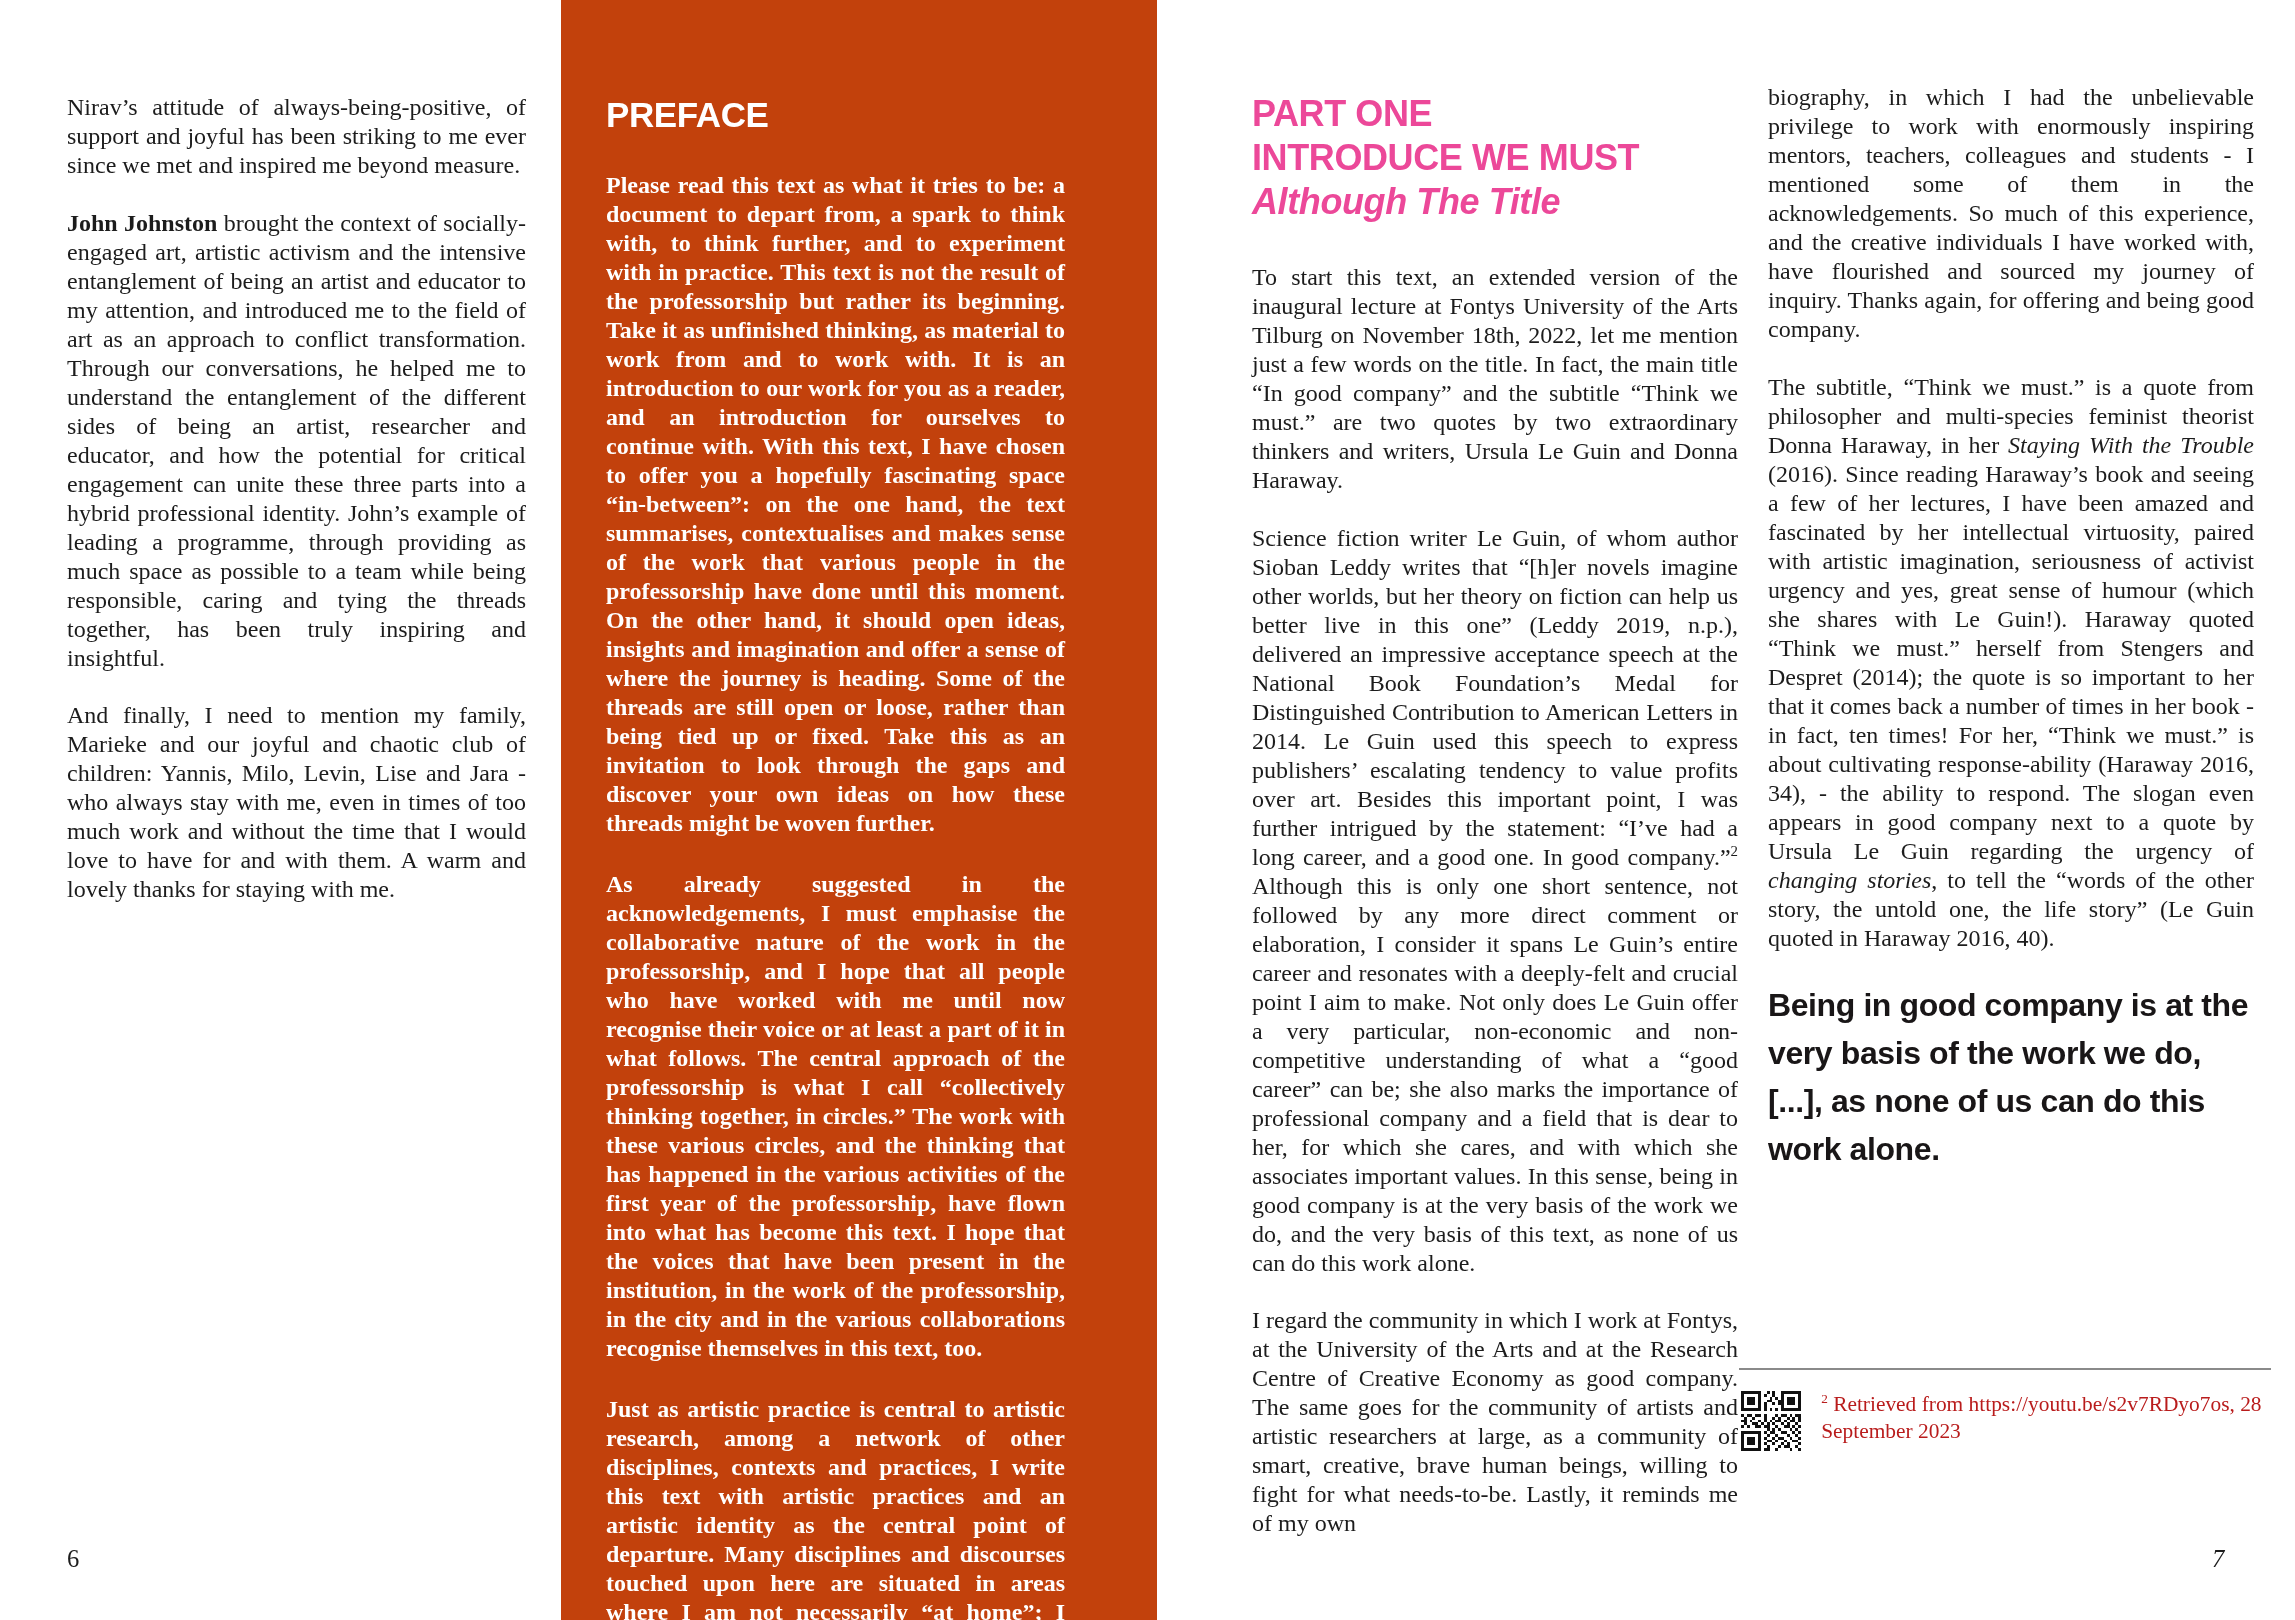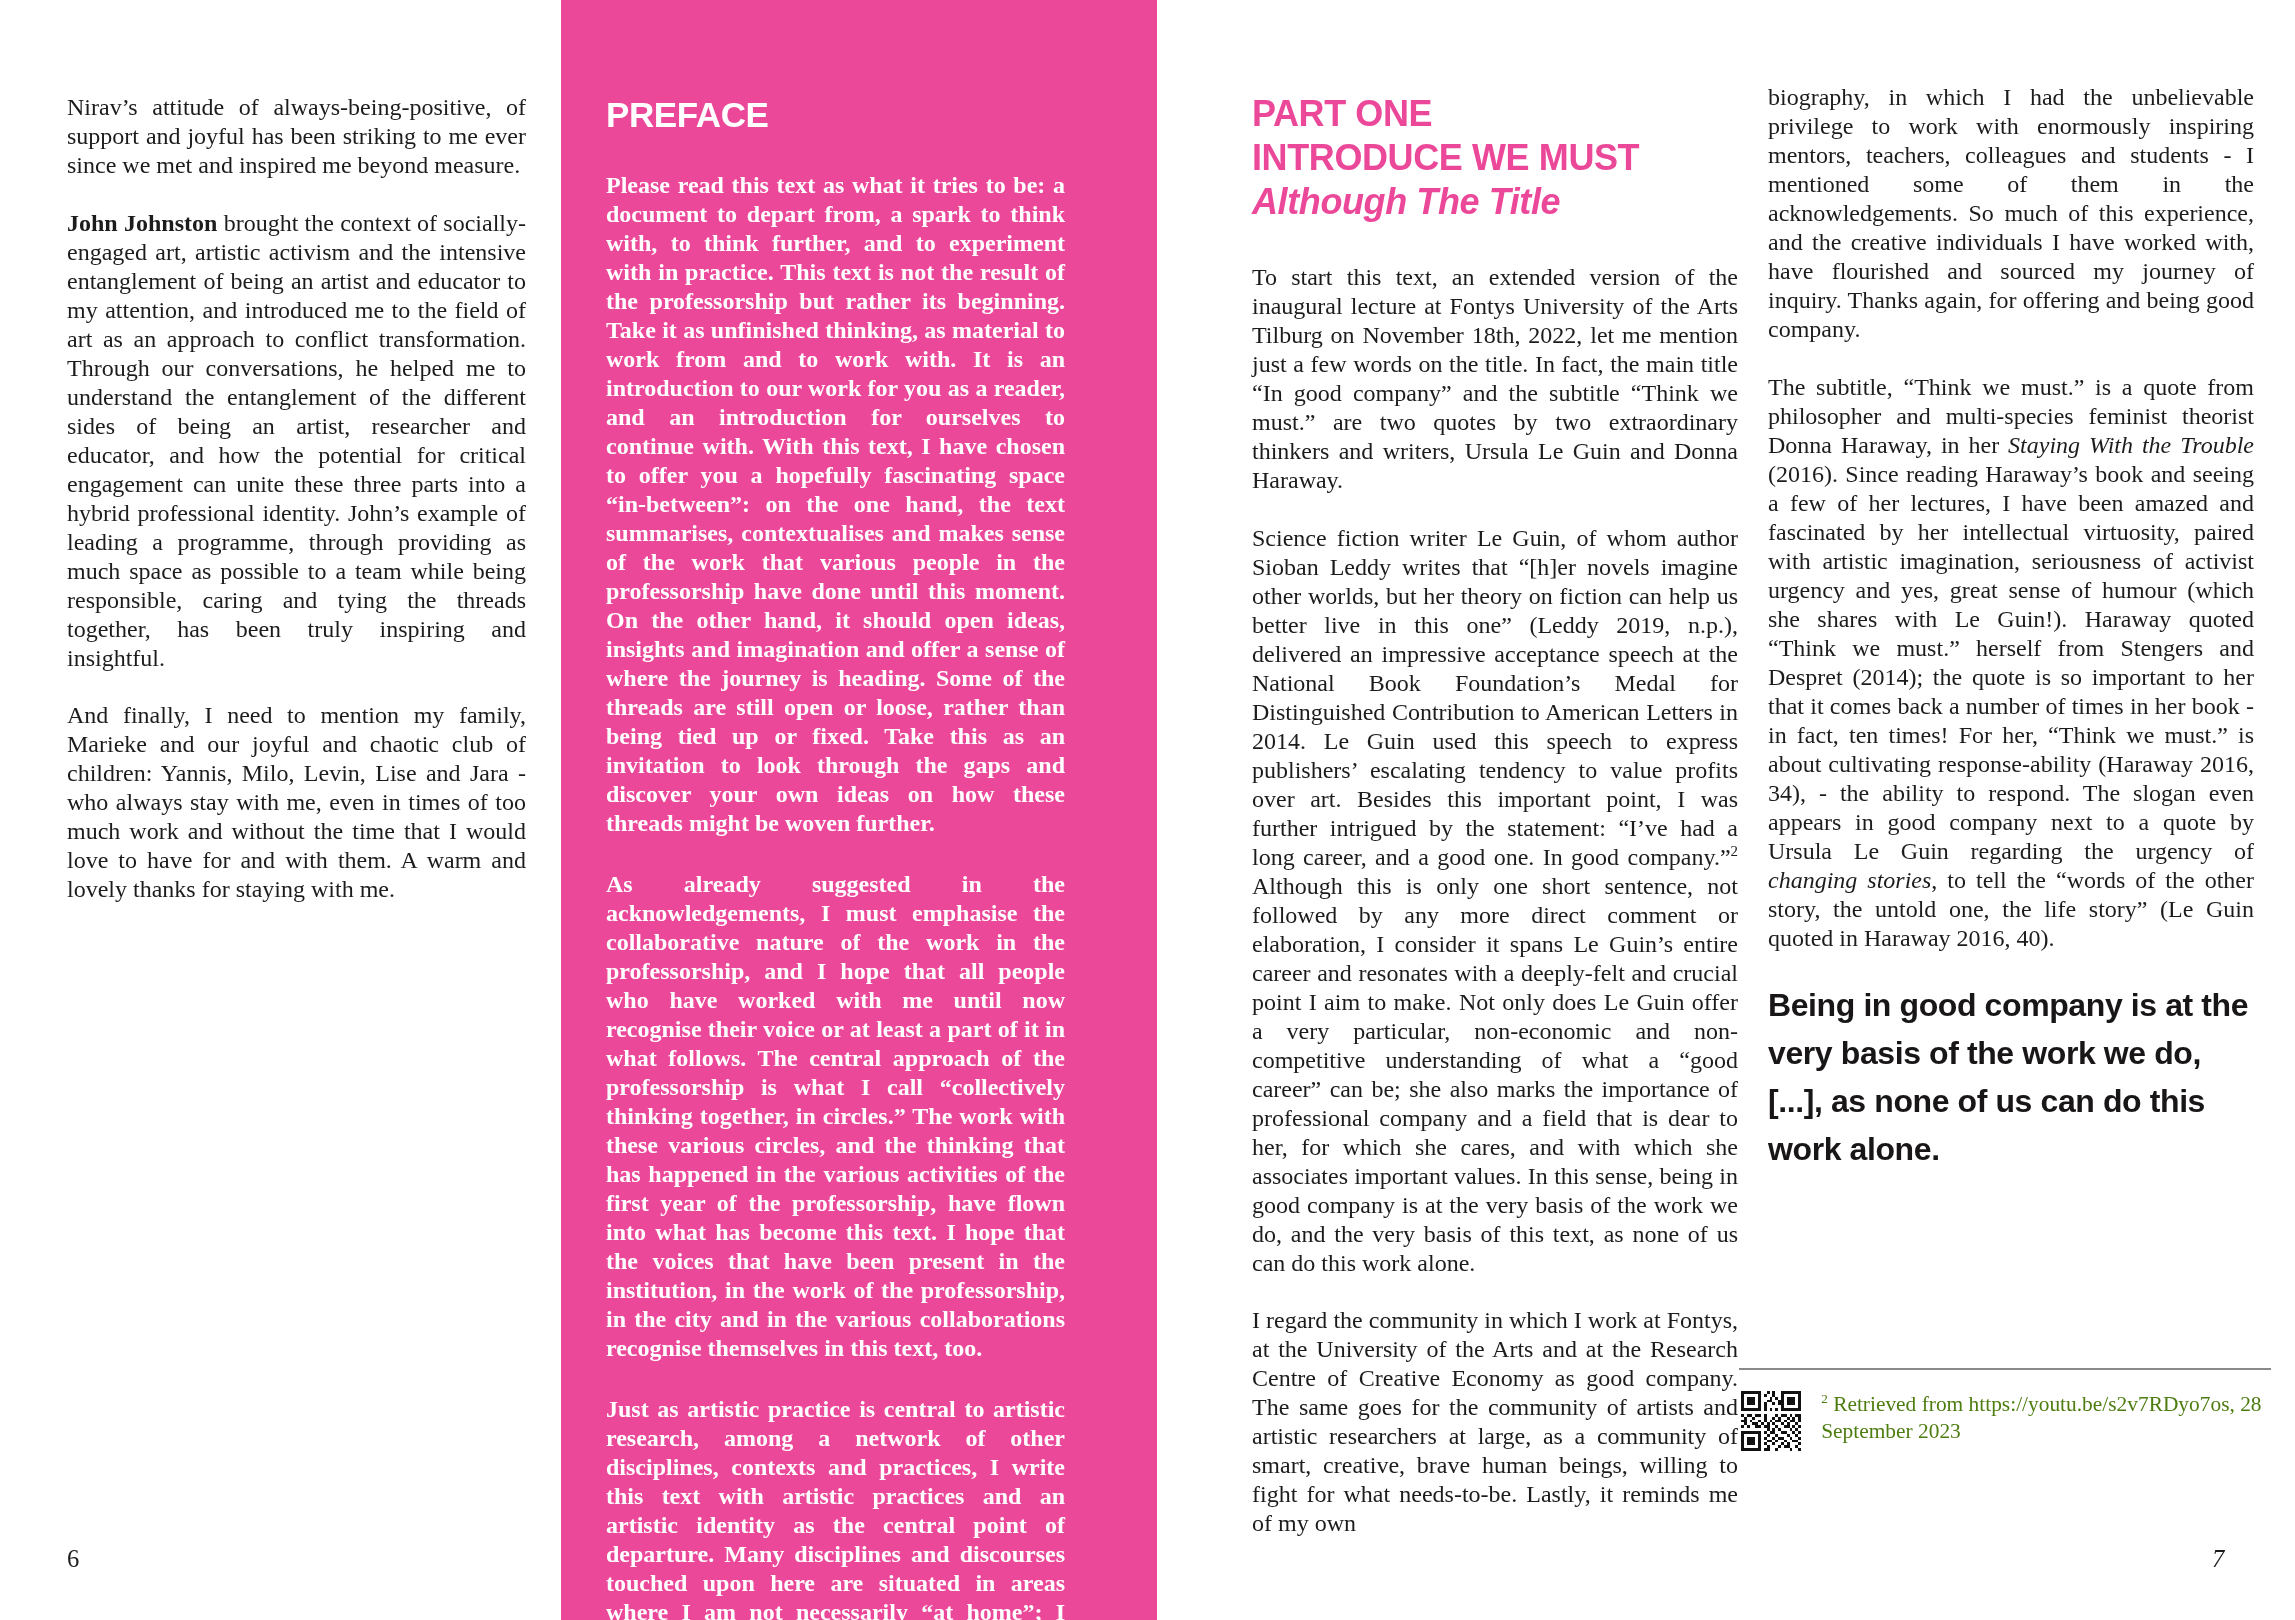--- a/index.html
+++ b/index.html
@@ -12,21 +12,21 @@
 
   
   .ack-col{left:67px;top:93px;width:459px;}
   .ack-col p{
     margin:0 0 28.5px 0;font-size:24px;line-height:29px;
     text-align:justify;
   }
   .ack-col p b{font-weight:bold;}
 
   
-  .panel{left:561px;top:0;width:596px;height:1621px;background:#ec4899;}
+  .panel{left:561px;top:0;width:596px;height:1621px;background:#c2410c;}
   .panel-inner{position:absolute;left:45px;top:97px;width:459px;}
   .preface-title{
     font-family:"Liberation Sans","DejaVu Sans",sans-serif;
     font-weight:bold;color:#ffffff;font-size:35px;line-height:36px;
     letter-spacing:-0.4px;margin:0 0 38px 0;
   }
   .panel-inner p{
     margin:0 0 32px 0;color:#ffffff;font-weight:bold;
     font-size:24px;line-height:29px;text-align:justify;
   }
@@ -51,21 +51,21 @@
     letter-spacing:-0.4px;text-align:left;margin-top:24px;
   }
 
   
   .footnote-block{left:1739px;top:1368px;width:532px;}
   .footnote-rule{height:0;border-top:2.4px solid #8a8a8a;margin:0 0 20.6px 0;}
   .footnote-row{display:flex;align-items:flex-start;}
   .qr{width:60px;height:60px;flex:0 0 auto;margin-left:1.6px;}
   .footnote-text{
     margin:0 0 0 20.6px;width:444px;font-size:21.4px;line-height:27px;
-    color:#4d7c0f;text-align:left;
+    color:#b91c1c;text-align:left;
   }
   sup{font-size:0.62em;vertical-align:super;line-height:0;}
 
   
   .pageno{font-size:24.6px;color:#1c1c1c;}
   .pn-left{left:67px;top:1545px;}
   .pn-right{left:2212px;top:1545px;font-style:italic;}
 </style>
 </head>
 <body>

